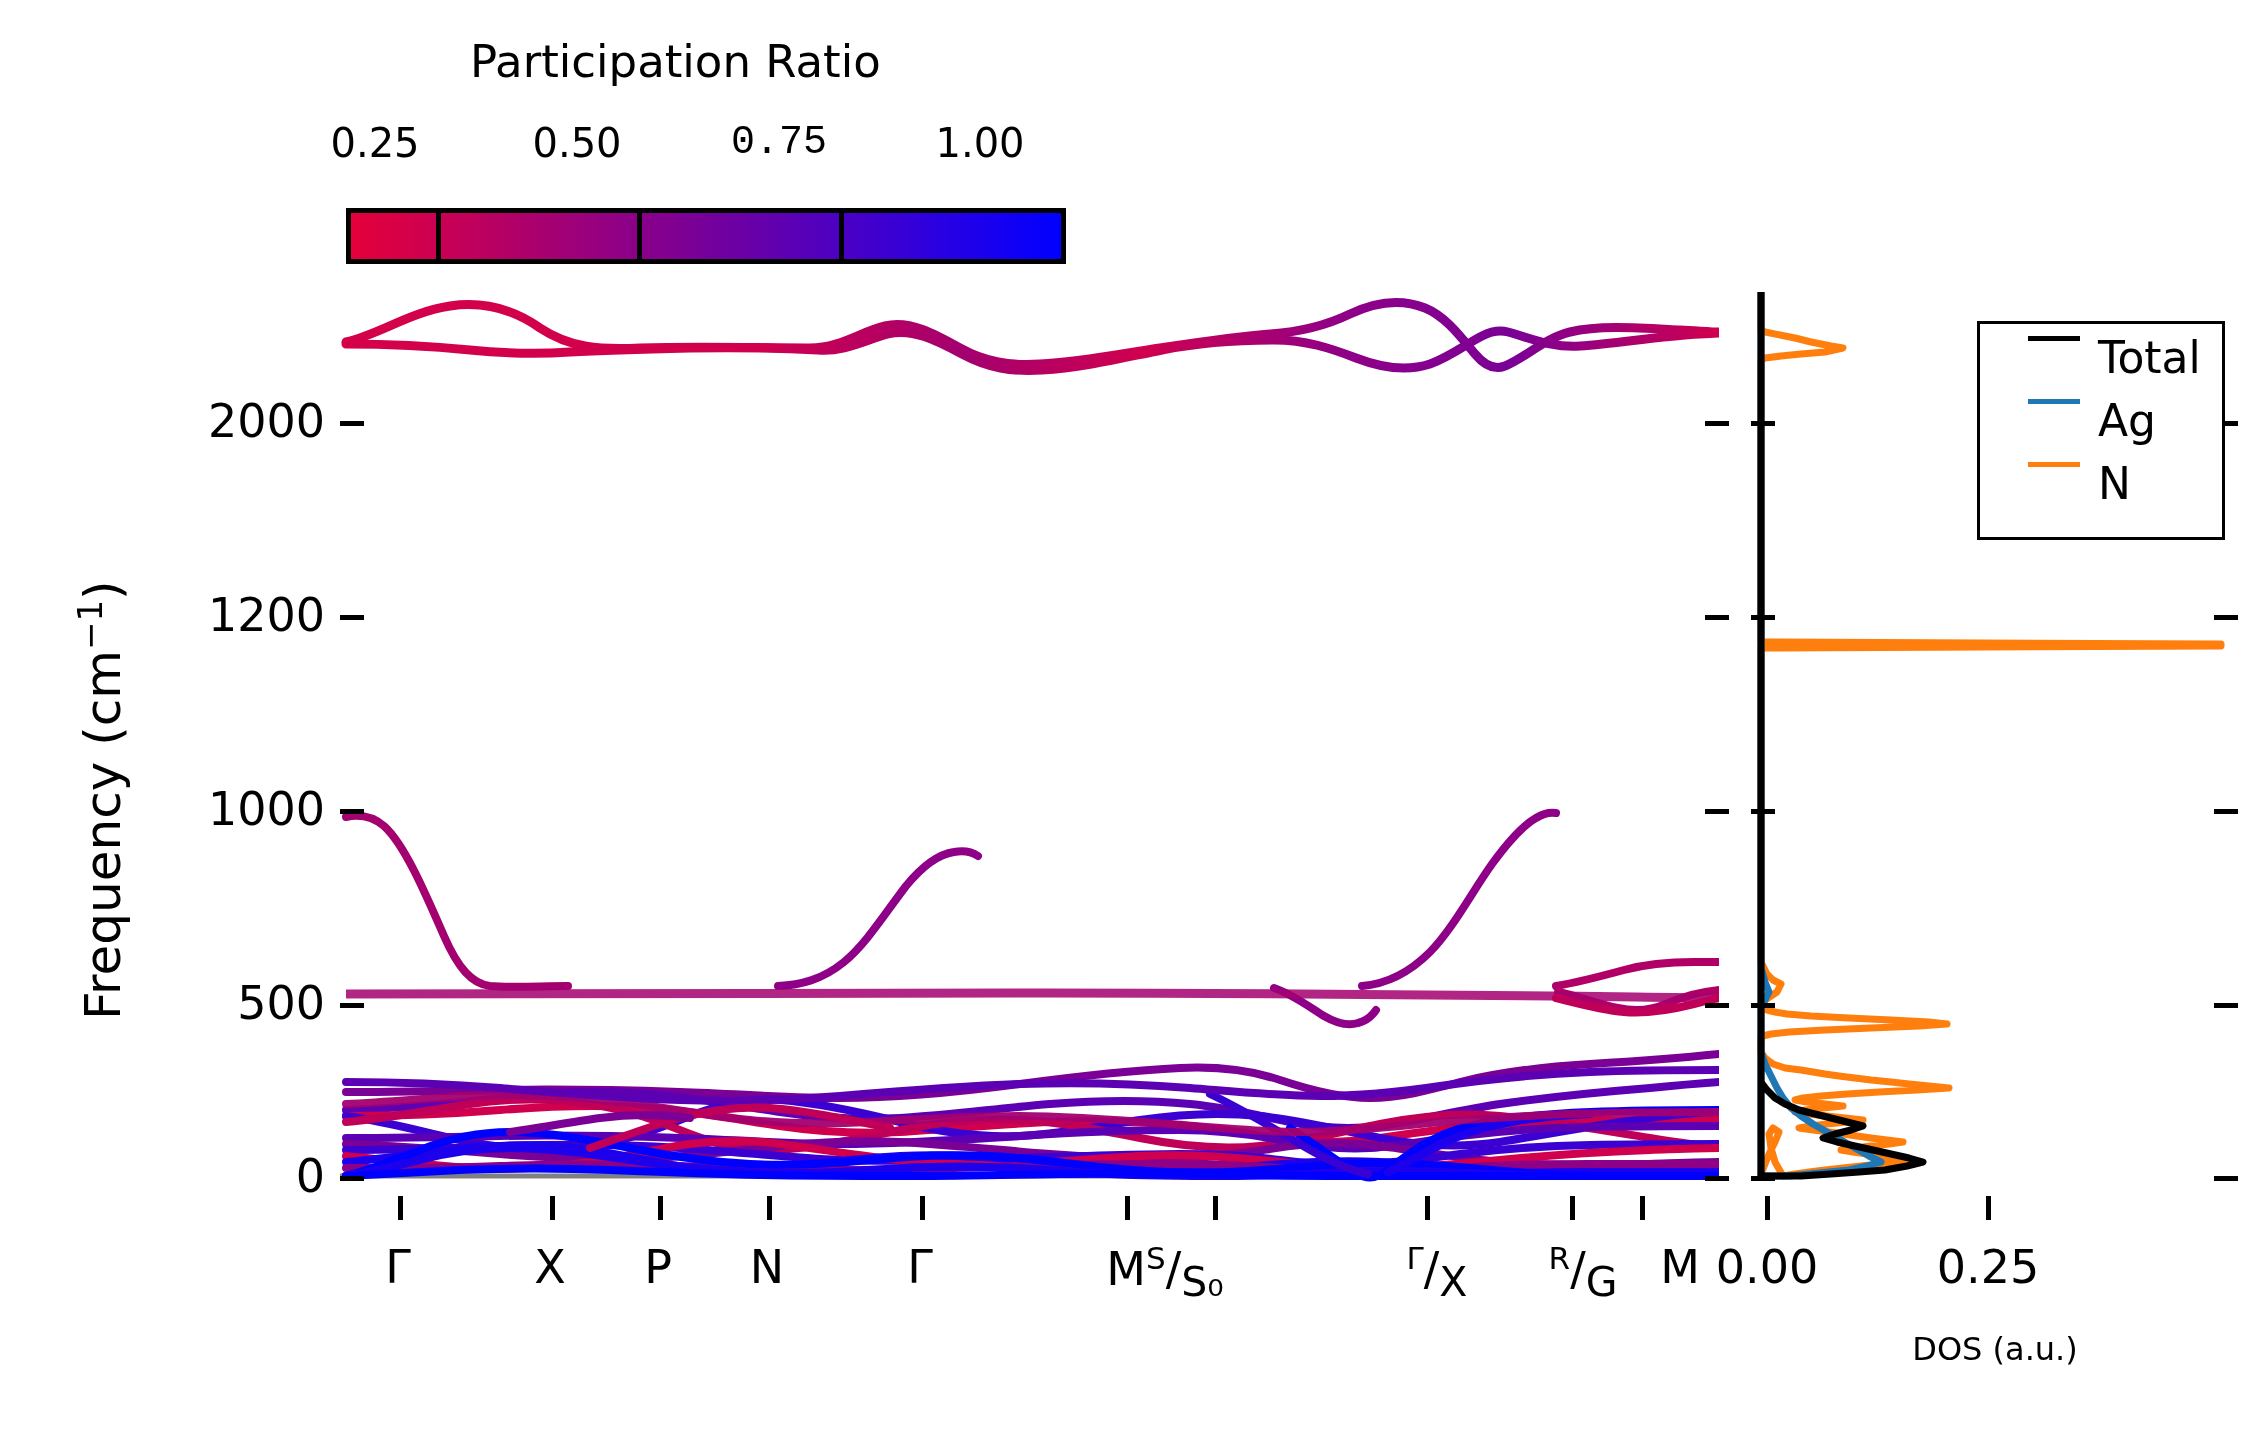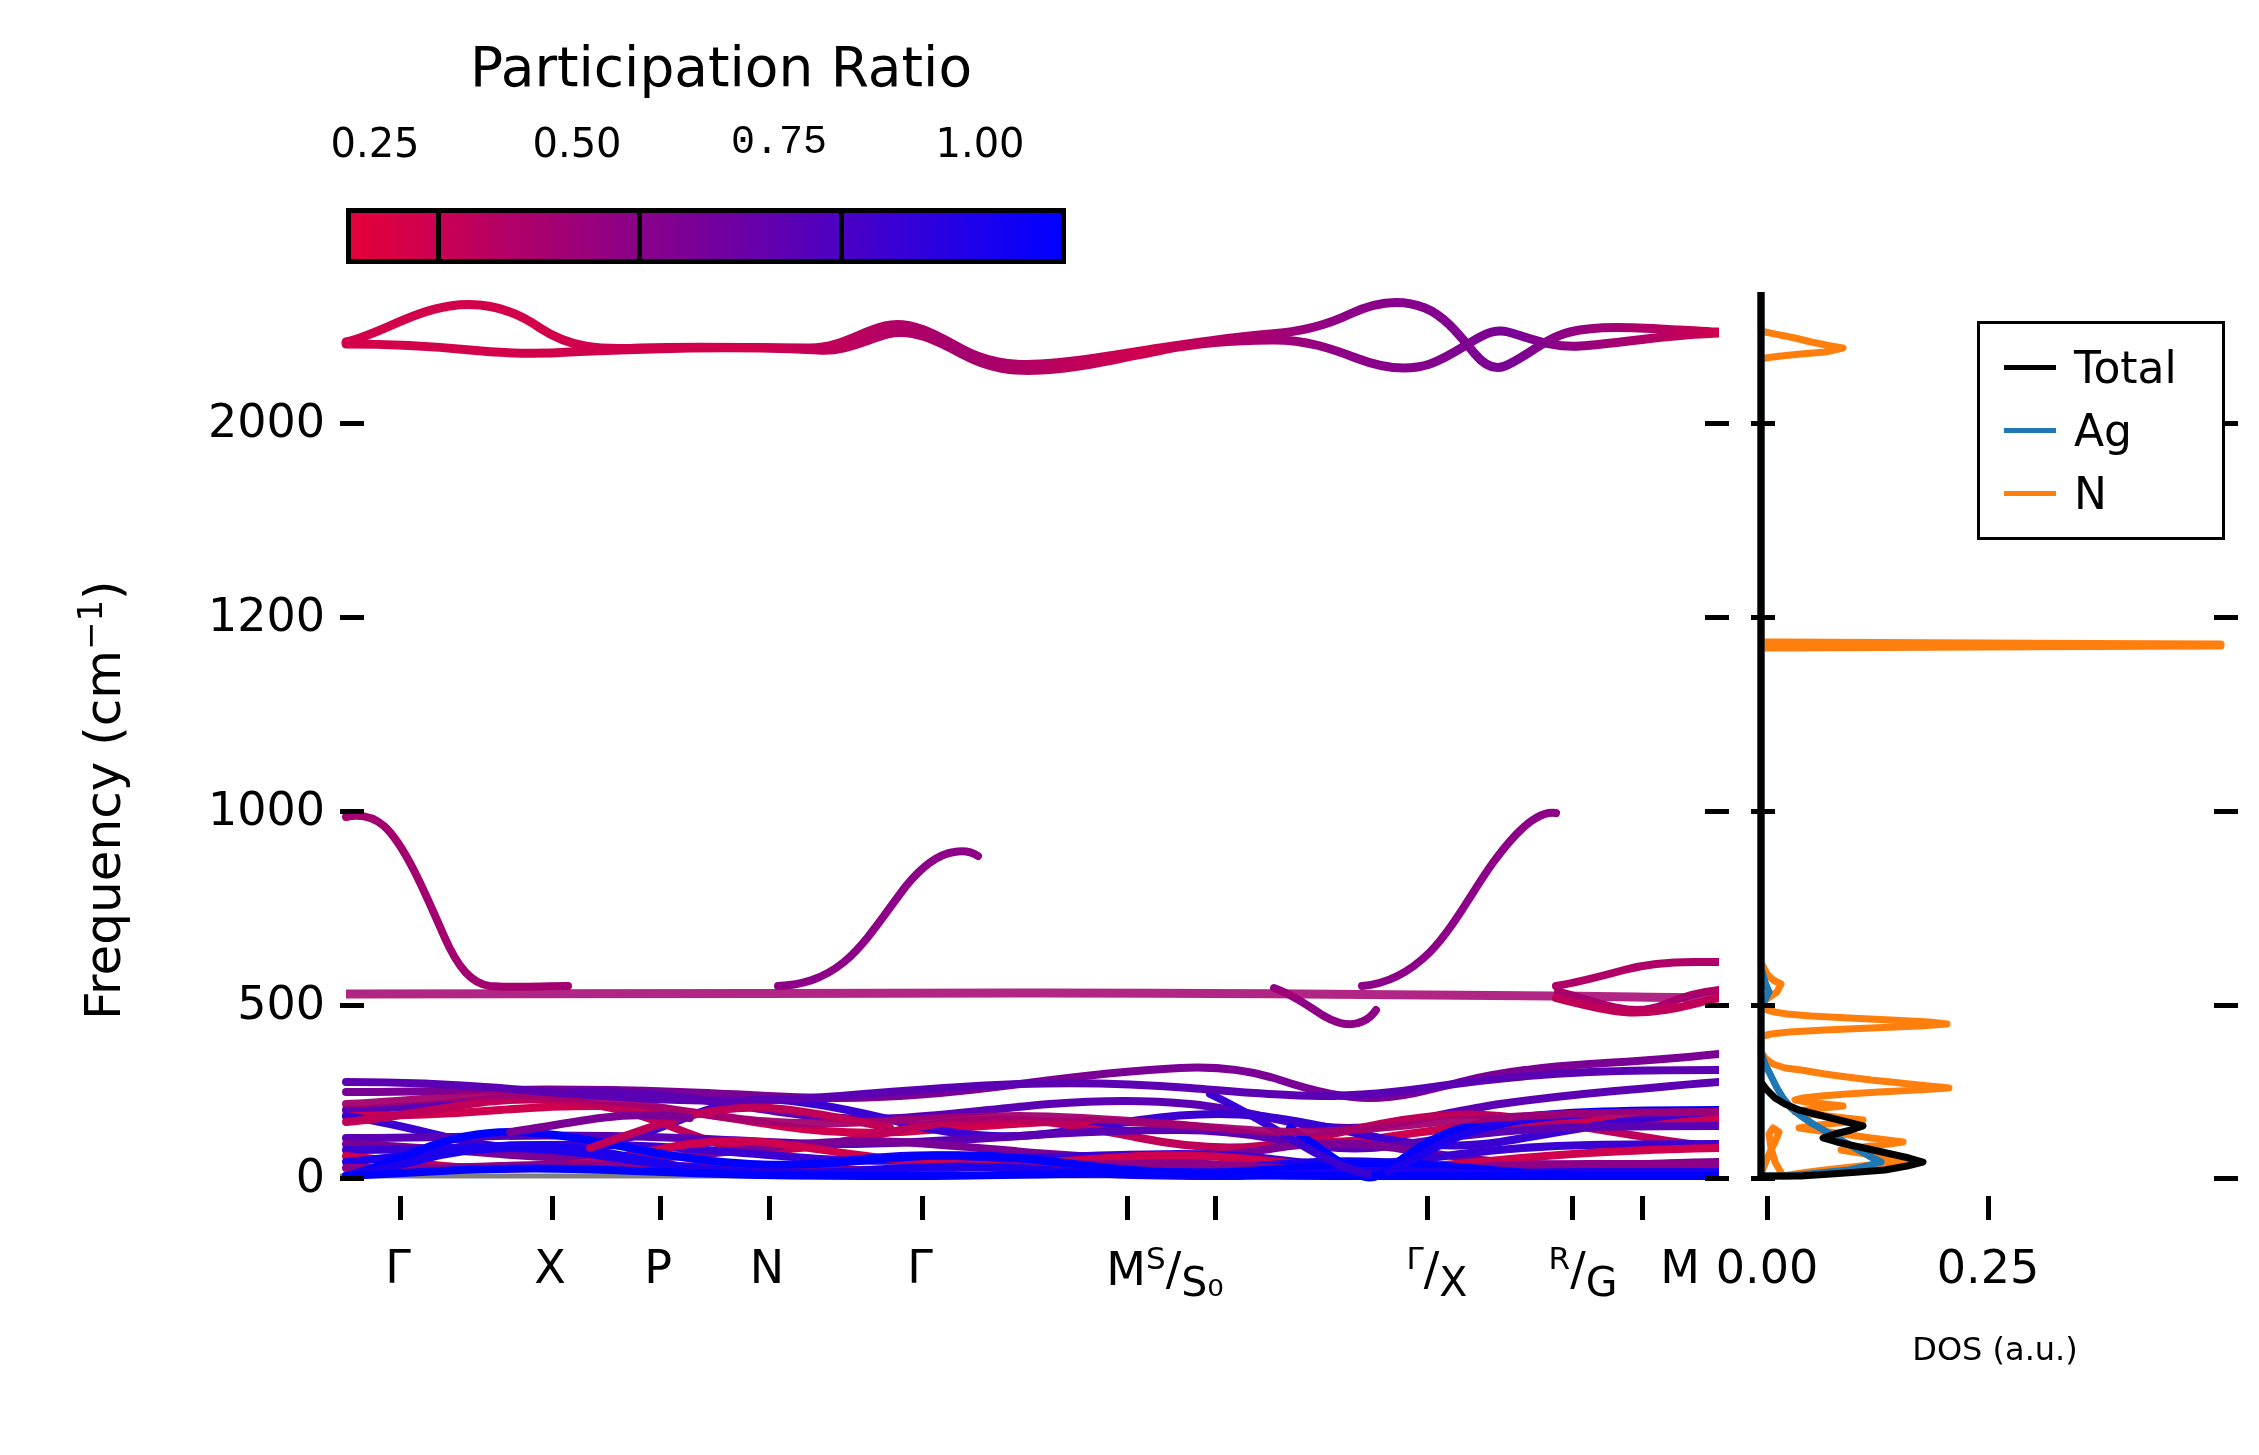--- a/index.html
+++ b/index.html
@@ -10,21 +10,21 @@
 
   
   #cbar-wrap{left:346px;top:208px;width:720px;height:56px;}
   #cbar-grad{position:absolute;left:0;top:0;width:100%;height:100%;
      background:linear-gradient(to right,
        #e4003a 0%, #d0004e 10%, #b30066 22%, #960080 35%,
        #7a0096 48%, #5c00b4 62%, #3b00d2 76%, #1d00ec 88%, #0000ff 100%);
      border:5px solid #000;box-sizing:border-box;}
   .cb-div{position:absolute;top:0;width:5px;height:100%;background:#000;}
   .cb-tick-lbl{position:absolute;font-size:40px;text-align:center;white-space:nowrap;}
-  #cbar-title{position:absolute;font-size:55px;white-space:nowrap;}
+  #cbar-title{position:absolute;font-size:45px;white-space:nowrap;}
   #band-frame{left:340px;top:292px;width:1389px;height:928px;}
   #dos-frame{left:1751px;top:292px;width:487px;height:928px;}
 
   .tick-v{position:absolute;width:5px;background:#000;}
   .tick-h{position:absolute;height:5px;background:#000;}
 
   .xlab{position:absolute;font-size:46px;text-align:center;white-space:nowrap;
         transform:translateX(-50%);}
   .xlab sup{font-size:31px;vertical-align:super;}
   .xlab sub{font-size:41px;vertical-align:sub;}
@@ -33,21 +33,21 @@
   #ylabel{position:absolute;font-size:50px;white-space:nowrap;
           transform-origin:0 0;transform:rotate(-90deg);}
   #ylabel sup{font-size:34px;vertical-align:super;}
   #doslabel{position:absolute;font-size:32px;white-space:nowrap;transform:translateX(-50%);}
   .dos-xlab{position:absolute;font-size:46px;white-space:nowrap;transform:translateX(-50%);}
 
   
   #legend{position:absolute;left:1977px;top:321px;width:248px;height:219px;
           border:3px solid #000;background:#fff;box-sizing:border-box;
           padding:12px 0 0 0;}
-  .lg-row{display:flex;align-items:center;height:63px;padding-left:24px;}
+  .lg-row{display:flex;align-items:flex-start;height:63px;padding-left:24px;margin-left:24px;}
   .lg-line{width:52px;height:5px;flex:0 0 auto;}
   .lg-txt{font-size:44px;margin-left:18px;line-height:1;}
 
   svg{display:block;}
 </style>
 </head>
 <body>
 
 <div id="cbar-title" class="abs nosel" style="left:470px;top:35px;">Participation Ratio</div>
 

